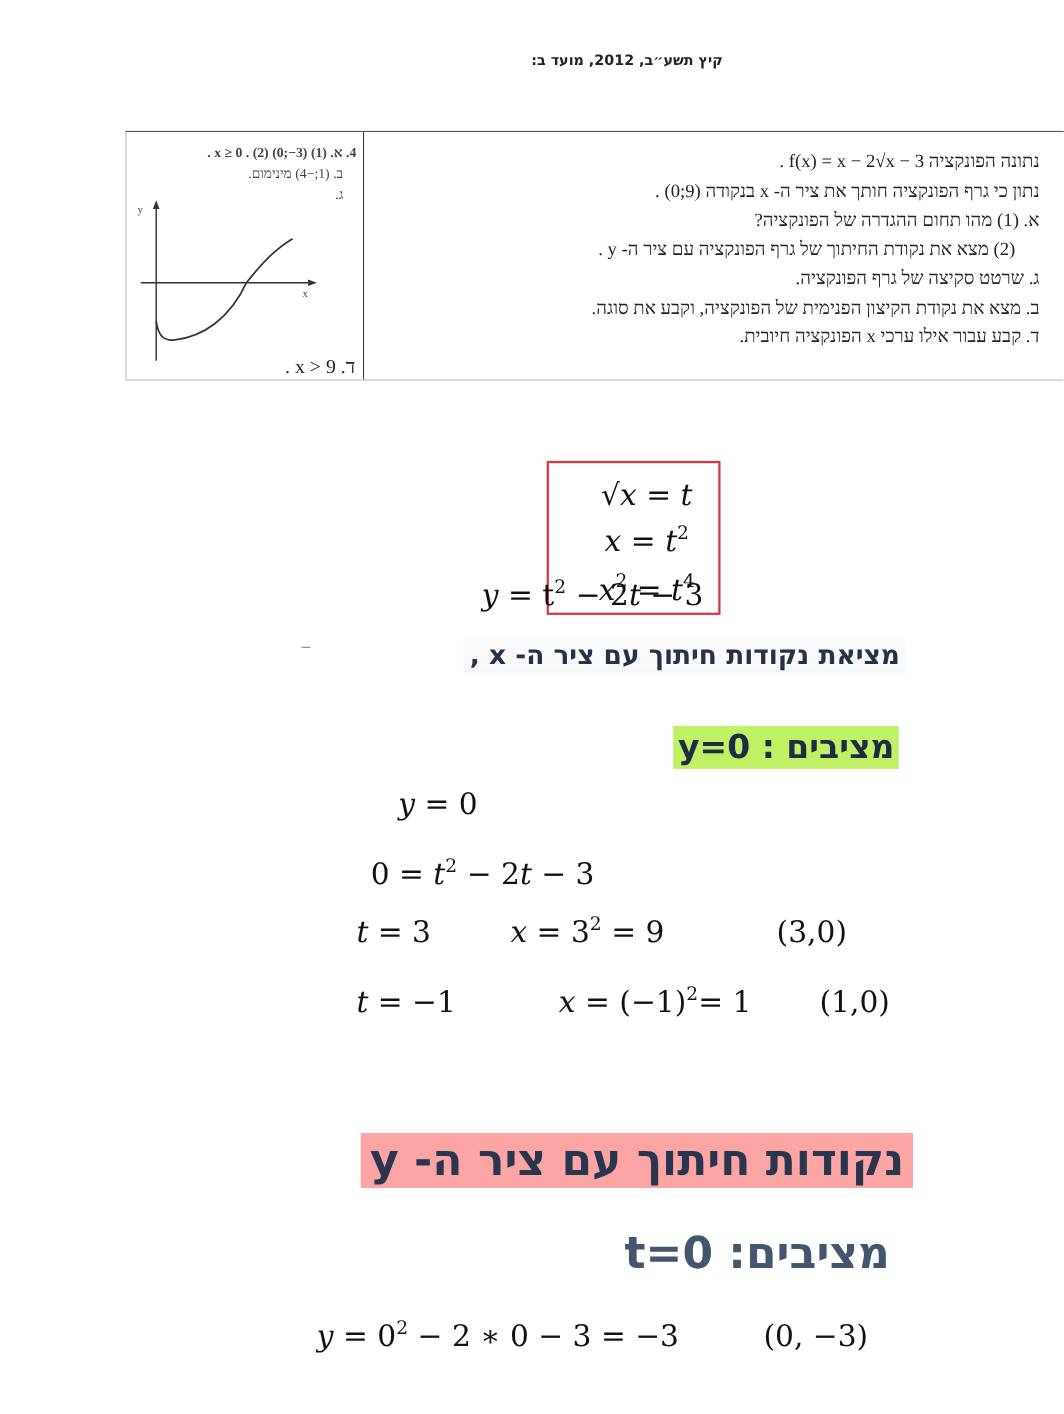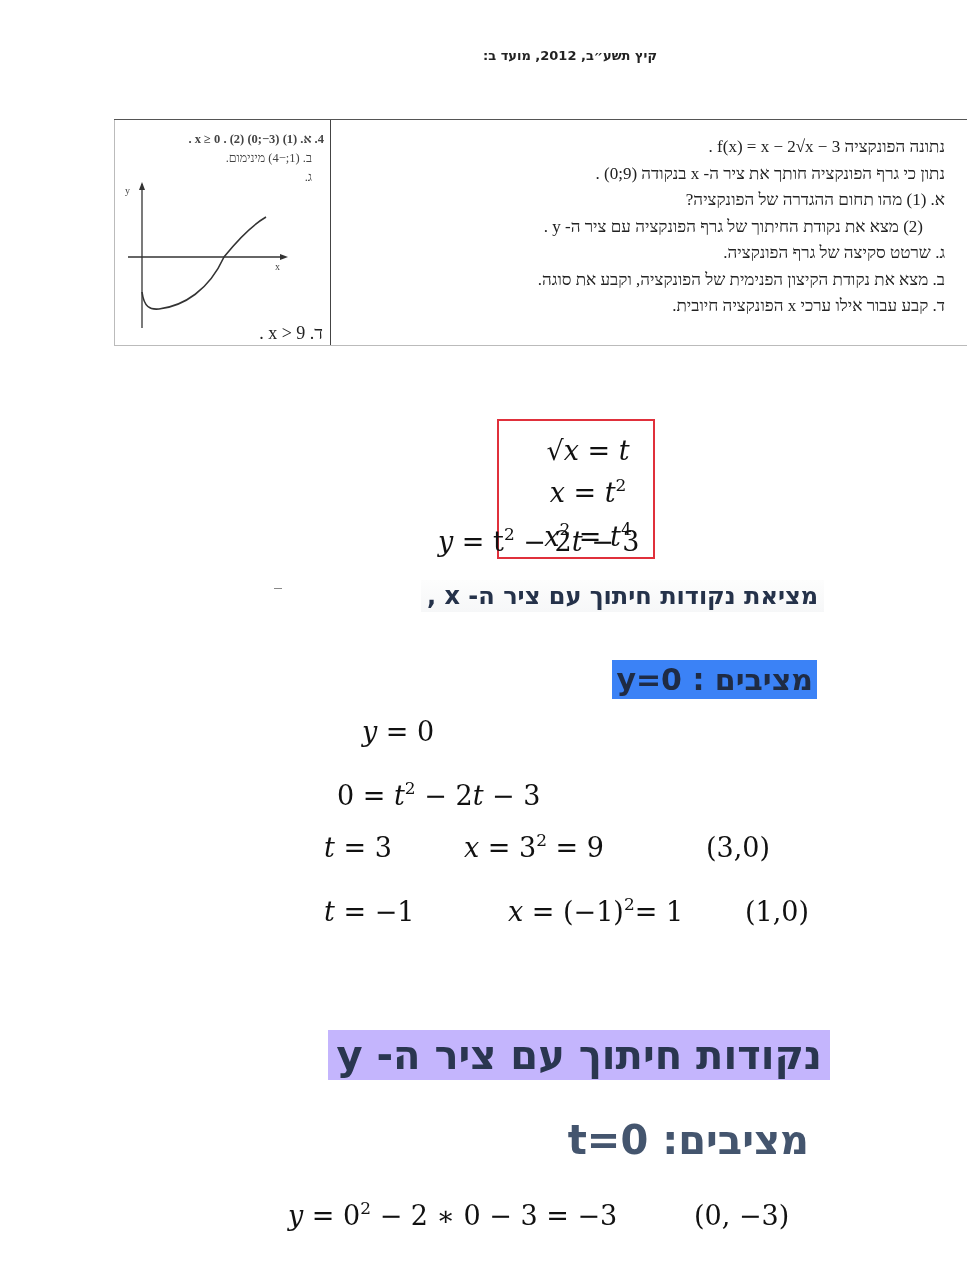--- a/index.html
+++ b/index.html
@@ -14,22 +14,22 @@
   .ans { position: absolute; left: 4px; top: 10px; width: 206px; direction: rtl; text-align: right; font-family: "Liberation Serif", serif; font-size: 12.5px; line-height: 19px; color: #444; }
   .ans .ans-d { position: absolute; left: 105px; top: 194px; width: 100px; font-size: 18px; color: #222; }
   .graph { position: absolute; left: 6px; top: 52px; }
   .redbox { left: 497px; top: 371px; width: 158px; height: 140px; border: 2px solid #e0303b; box-sizing: border-box; margin-top: 48px; }
   .math { font-family: "DejaVu Serif", serif; font-size: 27px; color: #111; white-space: nowrap; }
   .math i { font-family: "DejaVu Serif", serif; font-style: italic; }
   .math sup { font-size: 17px; vertical-align: 11px; line-height: 0; }
   .box-line { position: absolute; width: 178px; text-align: center; }
   .bigheb { font-family: "DejaVu Sans", sans-serif; font-weight: bold; direction: rtl; text-align: right; white-space: nowrap; }
   .h-x { right: 143px; top: 580px; font-size: 24px; color: #25324a; background: linear-gradient(#fdfdfd, #f6f7f8); padding: 2px 6px; }
-  .h-y0 { right: 150px; top: 660px; font-size: 30px; color: #1f2b44; background: #3b82f6; padding: 2px 4px; }
-  .h-y { right: 137px; top: 1030px; font-size: 40px; color: #2a3650; background: #c4b5fd; padding: 2px 8px; }
+  .h-y0 { right: 150px; top: 660px; font-size: 30px; color: #1f2b44; background: #bef264; padding: 2px 4px; }
+  .h-y { right: 137px; top: 1030px; font-size: 40px; color: #2a3650; background: #fca5a5; padding: 2px 8px; }
   .h-t0 { right: 158px; top: 1117px; font-size: 40px; color: #44556e; }
 </style>
 </head>
 <body>
 
 <div class="abs header-title">קיץ תשע״ב, 2012, מועד ב:</div>
 
 <div class="abs qtable">
   <div class="leftedge"></div>
   <div class="divider"></div>

